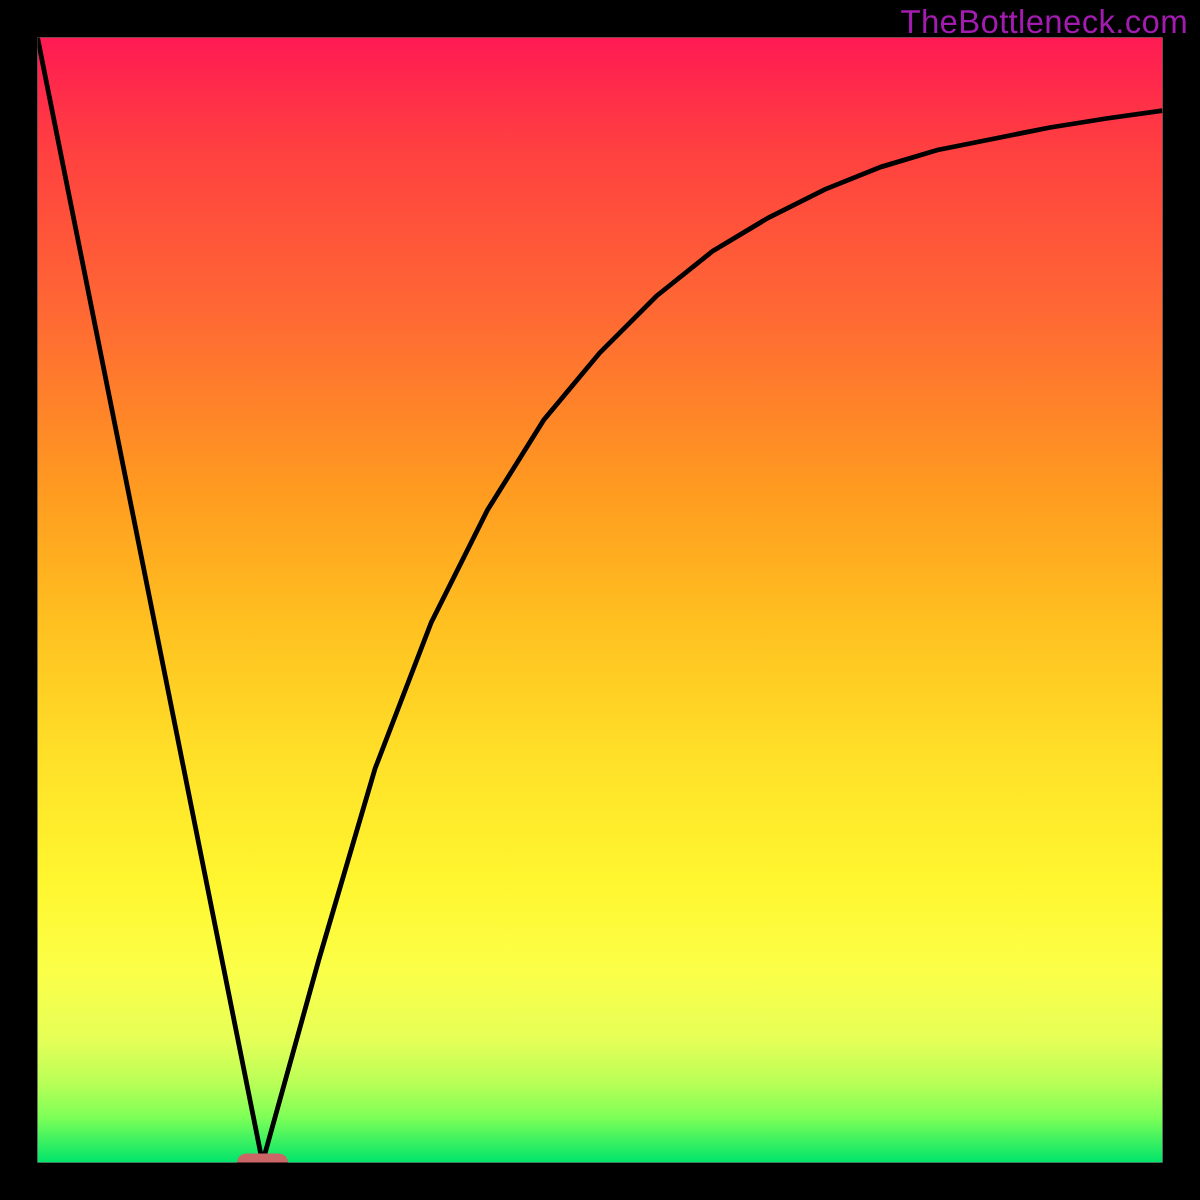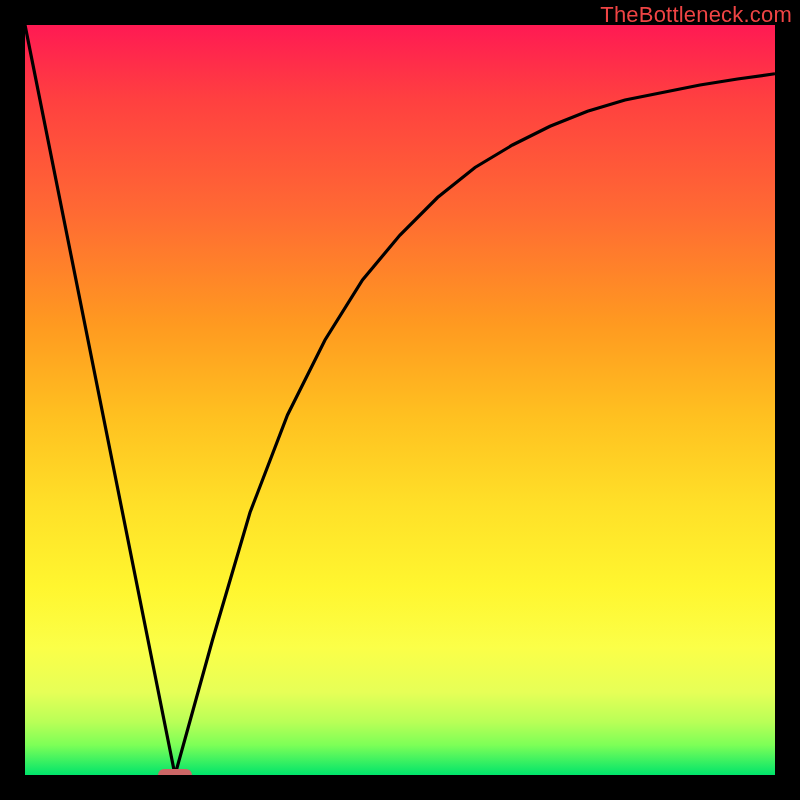--- a/index.html
+++ b/index.html
@@ -51,21 +51,21 @@
   }
   .marker {
     position: absolute;
     background: #cc6666;
     border-radius: 8px;
   }
   .watermark {
     position: absolute;
     top: 2px;
     right: 8px;
-    color: #ef4444;
+    color: #a21caf;
     font-size: 22px;
     font-weight: 400;
     letter-spacing: 0.2px;
   }
 </style>
 </head>
 <body>
 
 <div class="stage">
 

